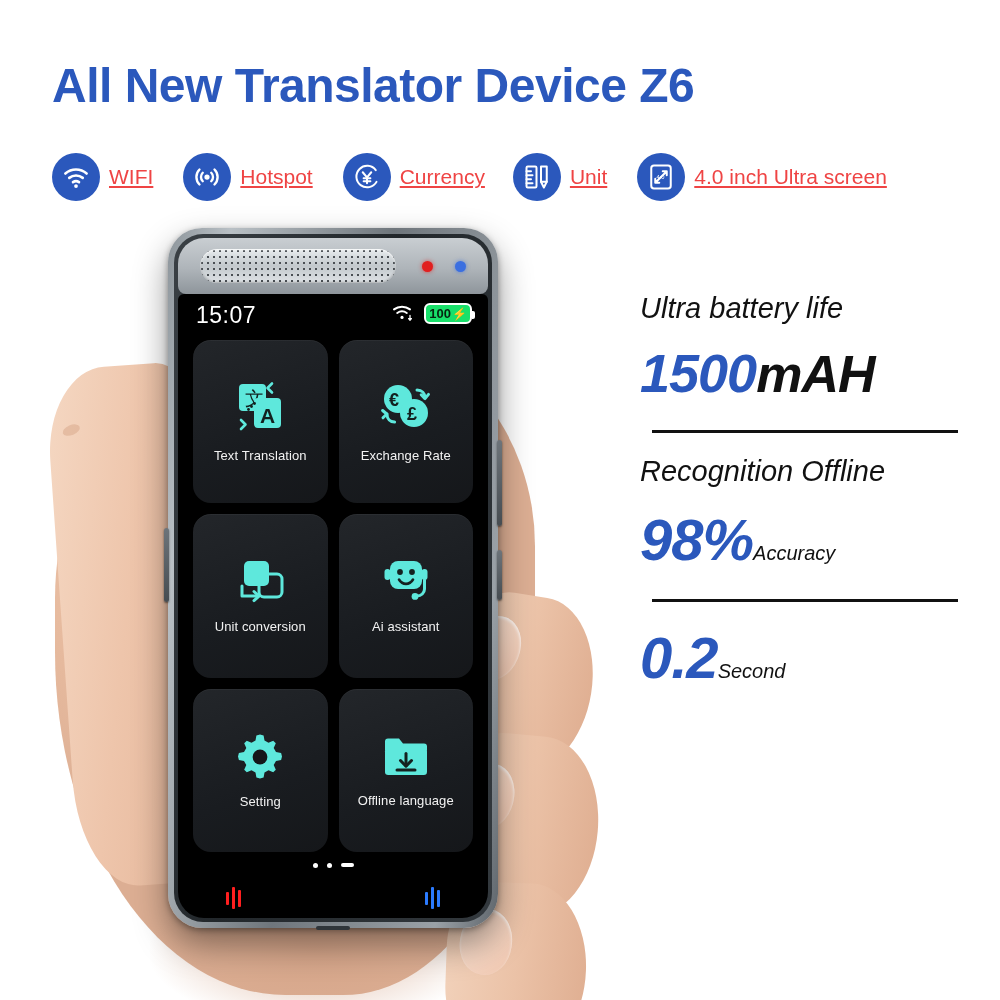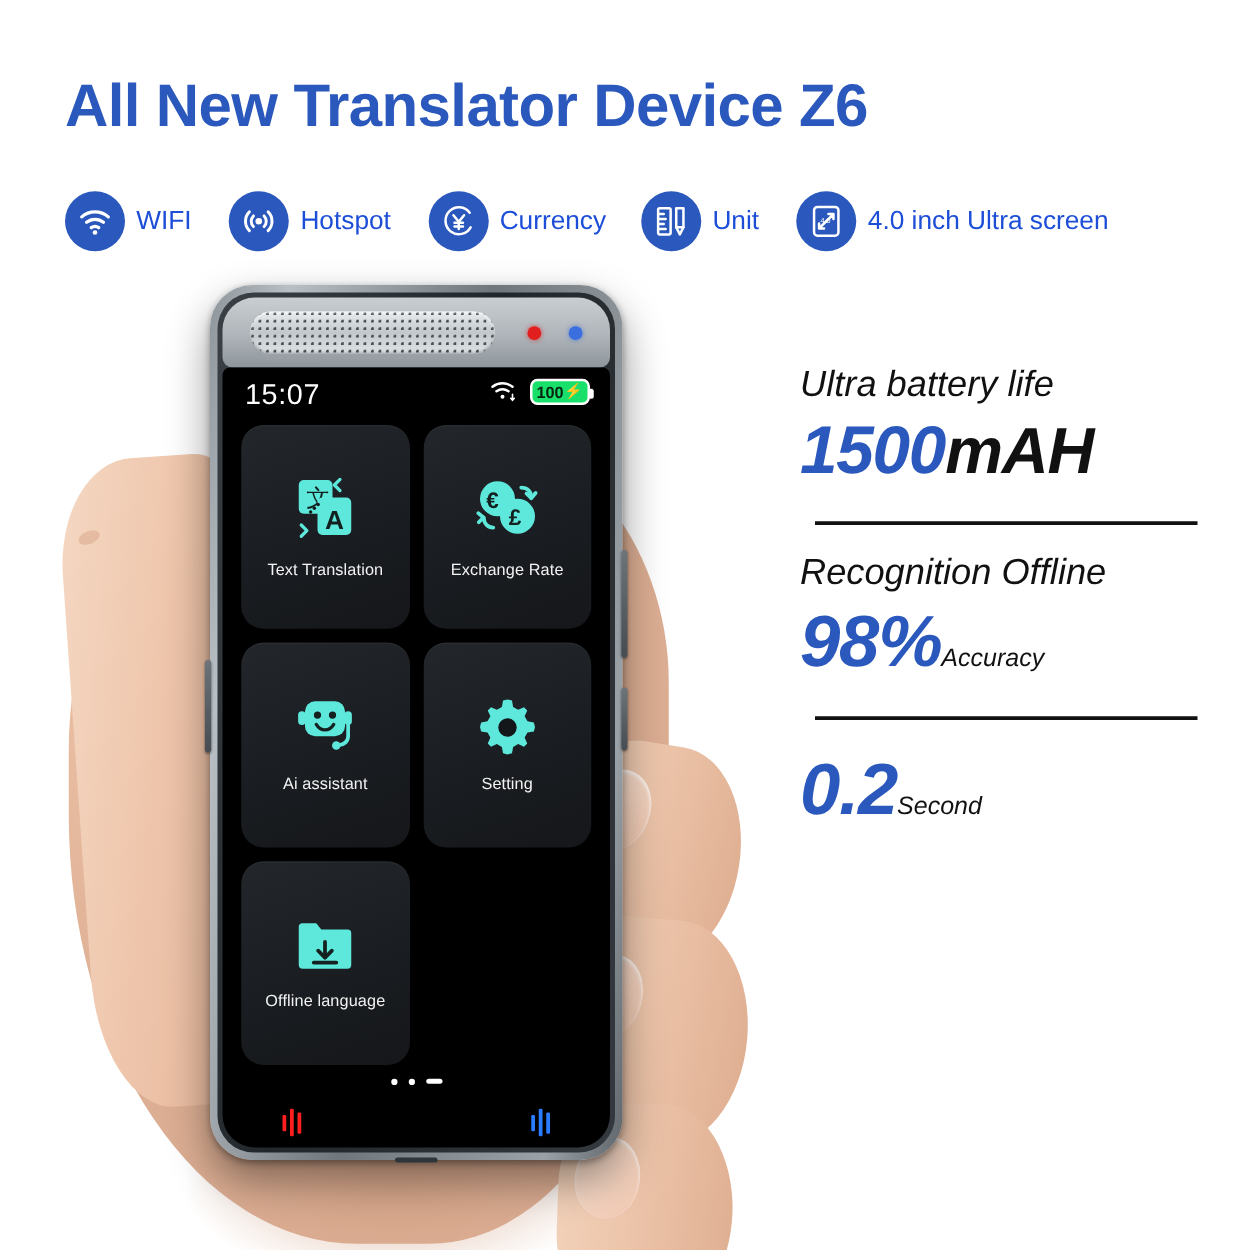--- a/index.html
+++ b/index.html
@@ -25,21 +25,21 @@
     display:flex; align-items:center;
   }
   .badge { display:flex; align-items:center; }
   .badge .circle {
     width:48px; height:48px; border-radius:50%;
     background:#2B58BC;
     display:flex; align-items:center; justify-content:center;
     flex:0 0 auto;
   }
   .badge .blabel {
-    margin-left:9px; font-size:21px; color:#1d4ed8; white-space:nowrap;
+    margin-left:9px; font-size:21px; color:#ef4444; white-space:nowrap;text-decoration:underline;
   }
   .sp1 { width:30px; } .sp2 { width:30px; } .sp3 { width:28px; } .sp4 { width:30px; }
 
   
   .hand-wrap { position:absolute; left:0; top:215px; width:640px; height:785px; }
   .palm {
     position:absolute; left:55px; top:120px;
     width:480px; height:660px;
     background:
       radial-gradient(ellipse 60% 50% at 30% 30%, #f0cdb4 0%, #e7bb9f 55%, #dcae93 100%);
@@ -180,21 +180,21 @@
   .sb-right2{ right:-4px; top:322px; height:50px; }
   .bottom-port {
     position:absolute; left:50%; transform:translateX(-50%);
     bottom:-2px; width:34px; height:4px; border-radius:2px; background:#2f353a;
   }
 
   
   .specs { position:absolute; left:640px; top:292px; width:330px; }
   .spec-block { text-align:left;font-style:italic; }
   .spec-title { font-size:29px; line-height:1.12; color:#111; }
-  .spec-value { margin-top:5px; white-space:nowrap; }
+  .spec-value { margin-top:18px; white-space:nowrap; }
   .num { color:#2B58BC; font-weight:bold; }
   .num-1500 { font-size:54px; letter-spacing:-1px; }
   .unit-mah { font-size:52px; font-weight:bold; color:#111; letter-spacing:-1px; }
   .num-98 { font-size:58px; letter-spacing:-1px; }
   .sub-small { font-size:20px; color:#111; }
   .num-02 { font-size:58px; letter-spacing:-1px; }
   .divider { height:3px; background:#111; margin:26px 12px 22px 12px; }
 </style>
 </head>
 <body>
@@ -344,20 +344,31 @@
               <text x="32" y="40" font-size="18" font-weight="bold" fill="#12211f" font-family="Liberation Sans, sans-serif">£</text>
               <path d="M42 10c5 0 8 3.4 8 7.6" stroke="#5EE8DC" stroke-width="3" stroke-linecap="round" fill="none"></path>
               <path d="M53.5 14.4 50 18.6 46.2 14.8" stroke="#5EE8DC" stroke-width="3" stroke-linecap="round" stroke-linejoin="round" fill="none"></path>
               <path d="M12 34c0 5 3.4 8 7.6 8" stroke="#5EE8DC" stroke-width="3" stroke-linecap="round" fill="none"></path>
               <path d="M7.6 30.5 11.8 34 8 37.8" stroke="#5EE8DC" stroke-width="3" stroke-linecap="round" stroke-linejoin="round" fill="none"></path>
             </svg>
           </span>
           <span class="tile-label">Exchange Rate</span>
         </div>
 
+        <div class="tile">
+          <span>
+            <svg width="62" height="52" viewBox="0 0 62 52" fill="none">
+              <rect x="15" y="4" width="25" height="25" rx="5" fill="#5EE8DC"></rect>
+              <rect x="30" y="17" width="23" height="23" rx="5" stroke="#5EE8DC" stroke-width="3" fill="none"></rect>
+              <path d="M13 29v10h16" stroke="#5EE8DC" stroke-width="3" stroke-linecap="round" stroke-linejoin="round" fill="none"></path>
+              <path d="M25 34.5 30 39.2 25 43.6" stroke="#5EE8DC" stroke-width="3" stroke-linecap="round" stroke-linejoin="round" fill="none"></path>
+            </svg>
+          </span>
+          <span class="tile-label">Unit conversion</span>
+        </div>
 
         <div class="tile">
           <span>
             <svg width="62" height="52" viewBox="0 0 62 52" fill="none">
               <rect x="15" y="4" width="32" height="28" rx="8" fill="#5EE8DC"></rect>
               <rect x="9.5" y="12" width="6" height="11" rx="3" fill="#5EE8DC"></rect>
               <rect x="46.5" y="12" width="6" height="11" rx="3" fill="#5EE8DC"></rect>
               <circle cx="25" cy="15" r="2.9" fill="#14211f"></circle>
               <circle cx="37" cy="15" r="2.9" fill="#14211f"></circle>
               <path d="M24 22.5c1.8 3 5 4.4 7 4.4s5.2-1.4 7-4.4" stroke="#14211f" stroke-width="2.6" stroke-linecap="round" fill="none"></path>

